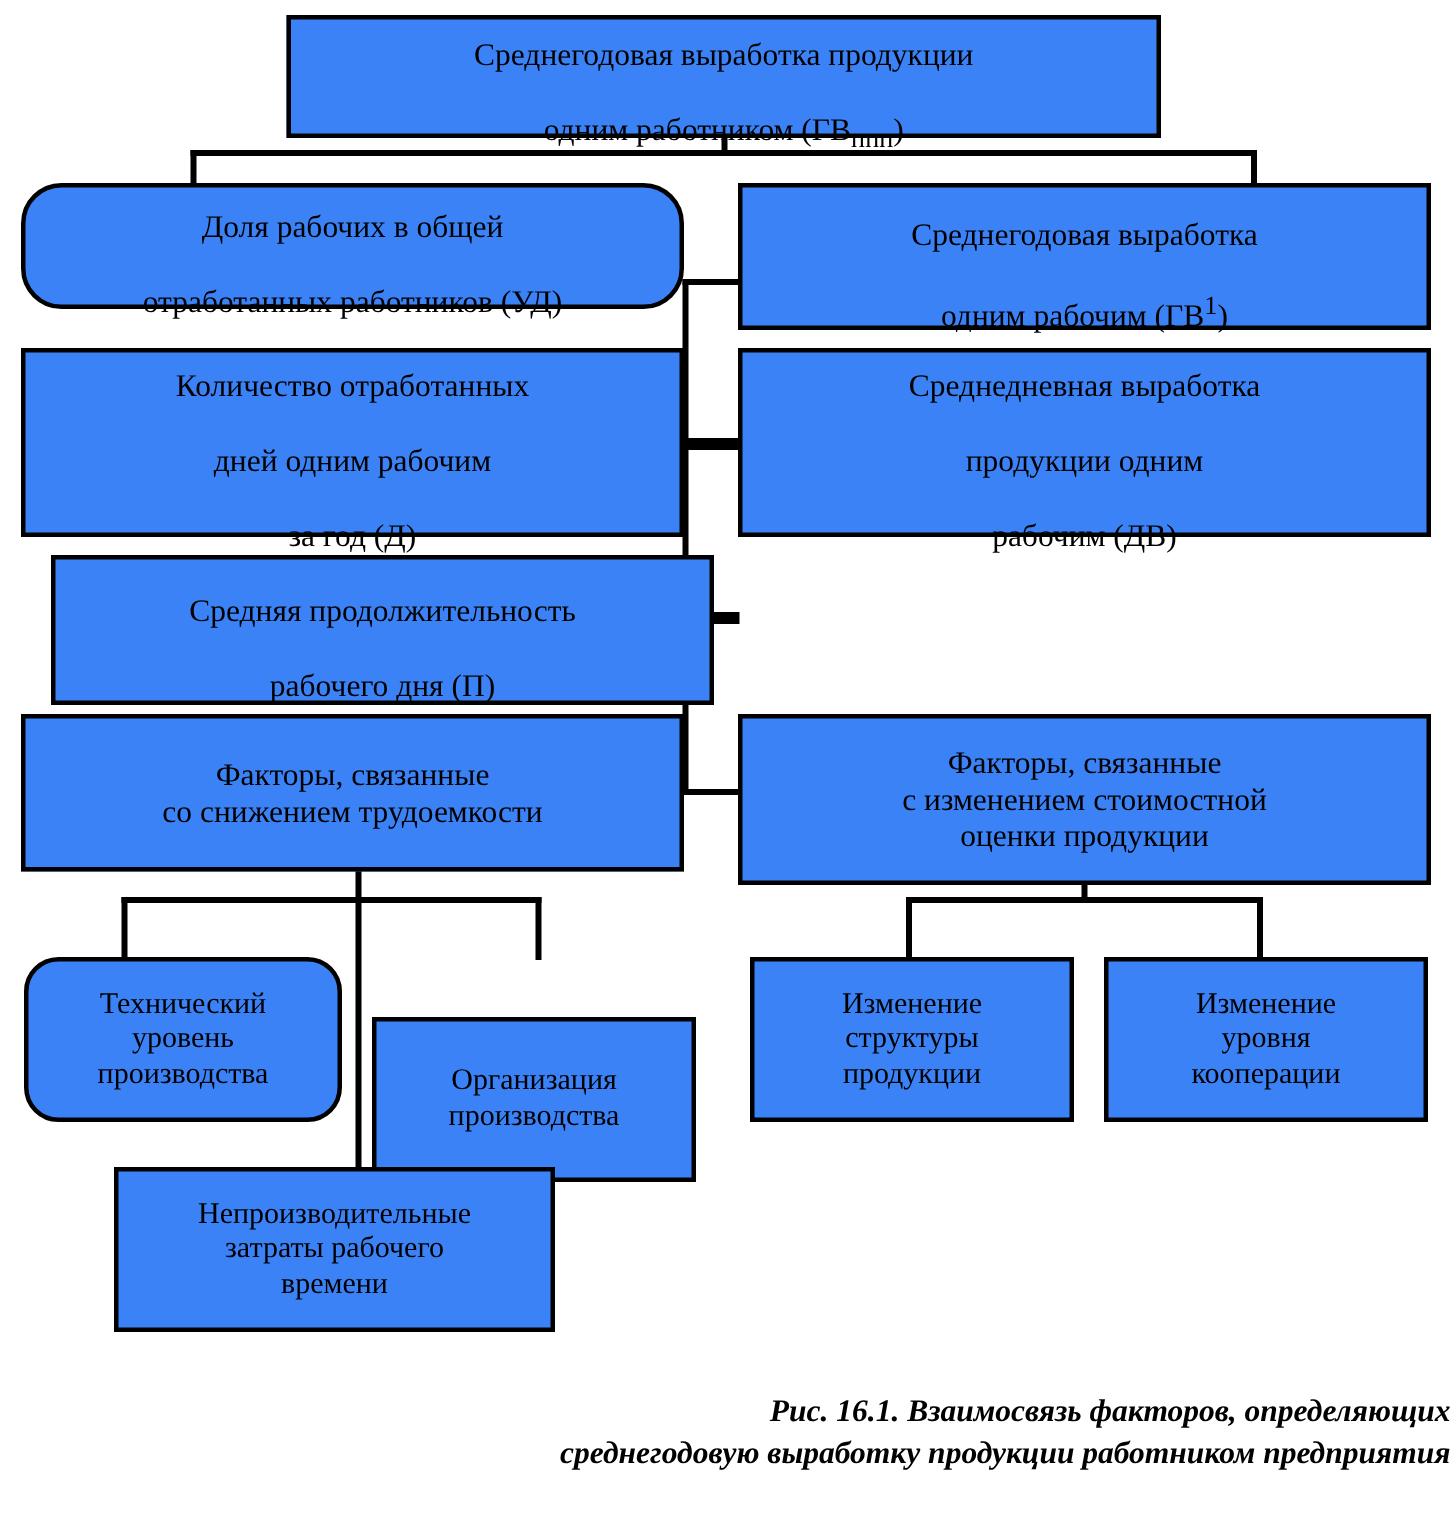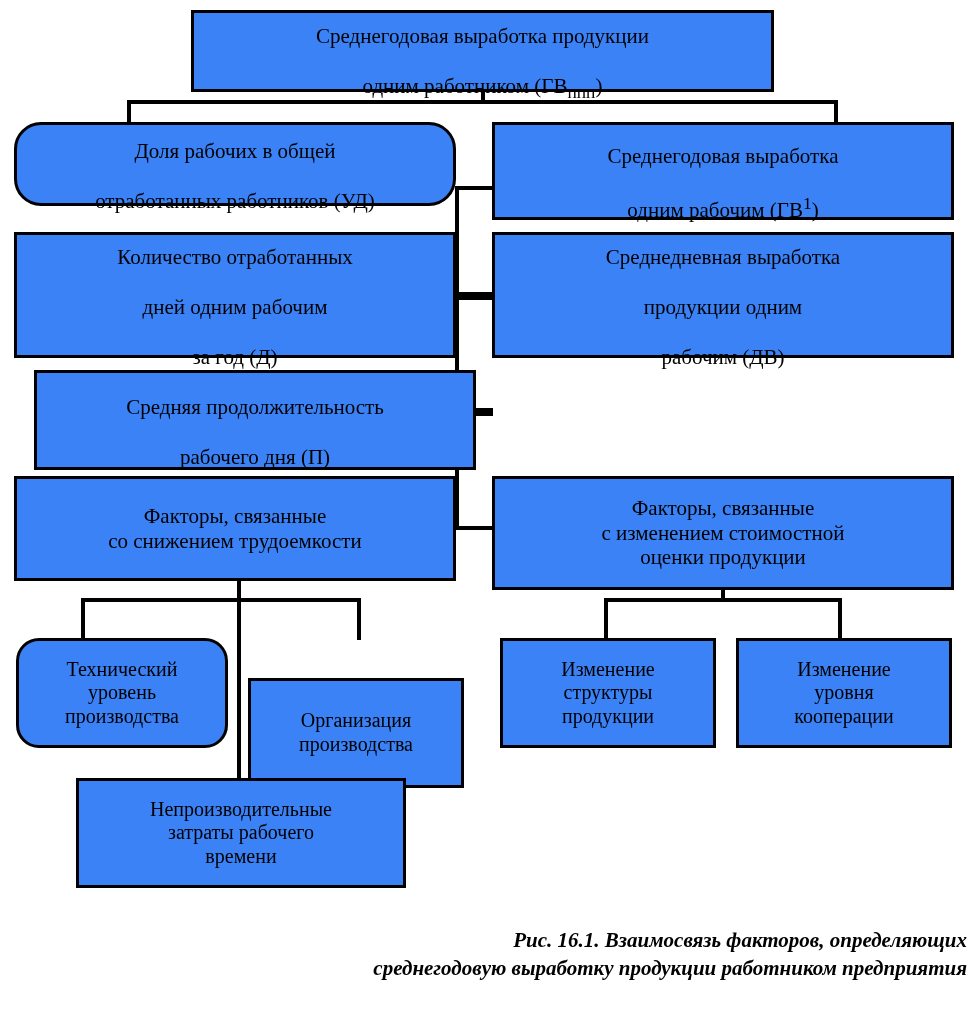--- a/index.html
+++ b/index.html
@@ -171,21 +171,21 @@
 структуры
 продукции</span>
   </div>
 
   <div class="box f20" style="left:736px; top:638px; width:216px; height:110px;">
     <span class="txt">Изменение
 уровня
 кооперации</span>
   </div>
 
-  <div class="box f20" style="left:76px; top:778px; width:330px; height:110px;">
+  <div class="box f20" style="left:76px; top:778px; width:294px; height:110px;">
     <span class="txt">Непроизводительные
 затраты рабочего
 времени</span>
   </div>
 
   <div class="caption" style="top:926px;">Рис. 16.1. Взаимосвязь факторов, определяющих
 среднегодовую выработку продукции работником предприятия</div>
 
 </div>
 

